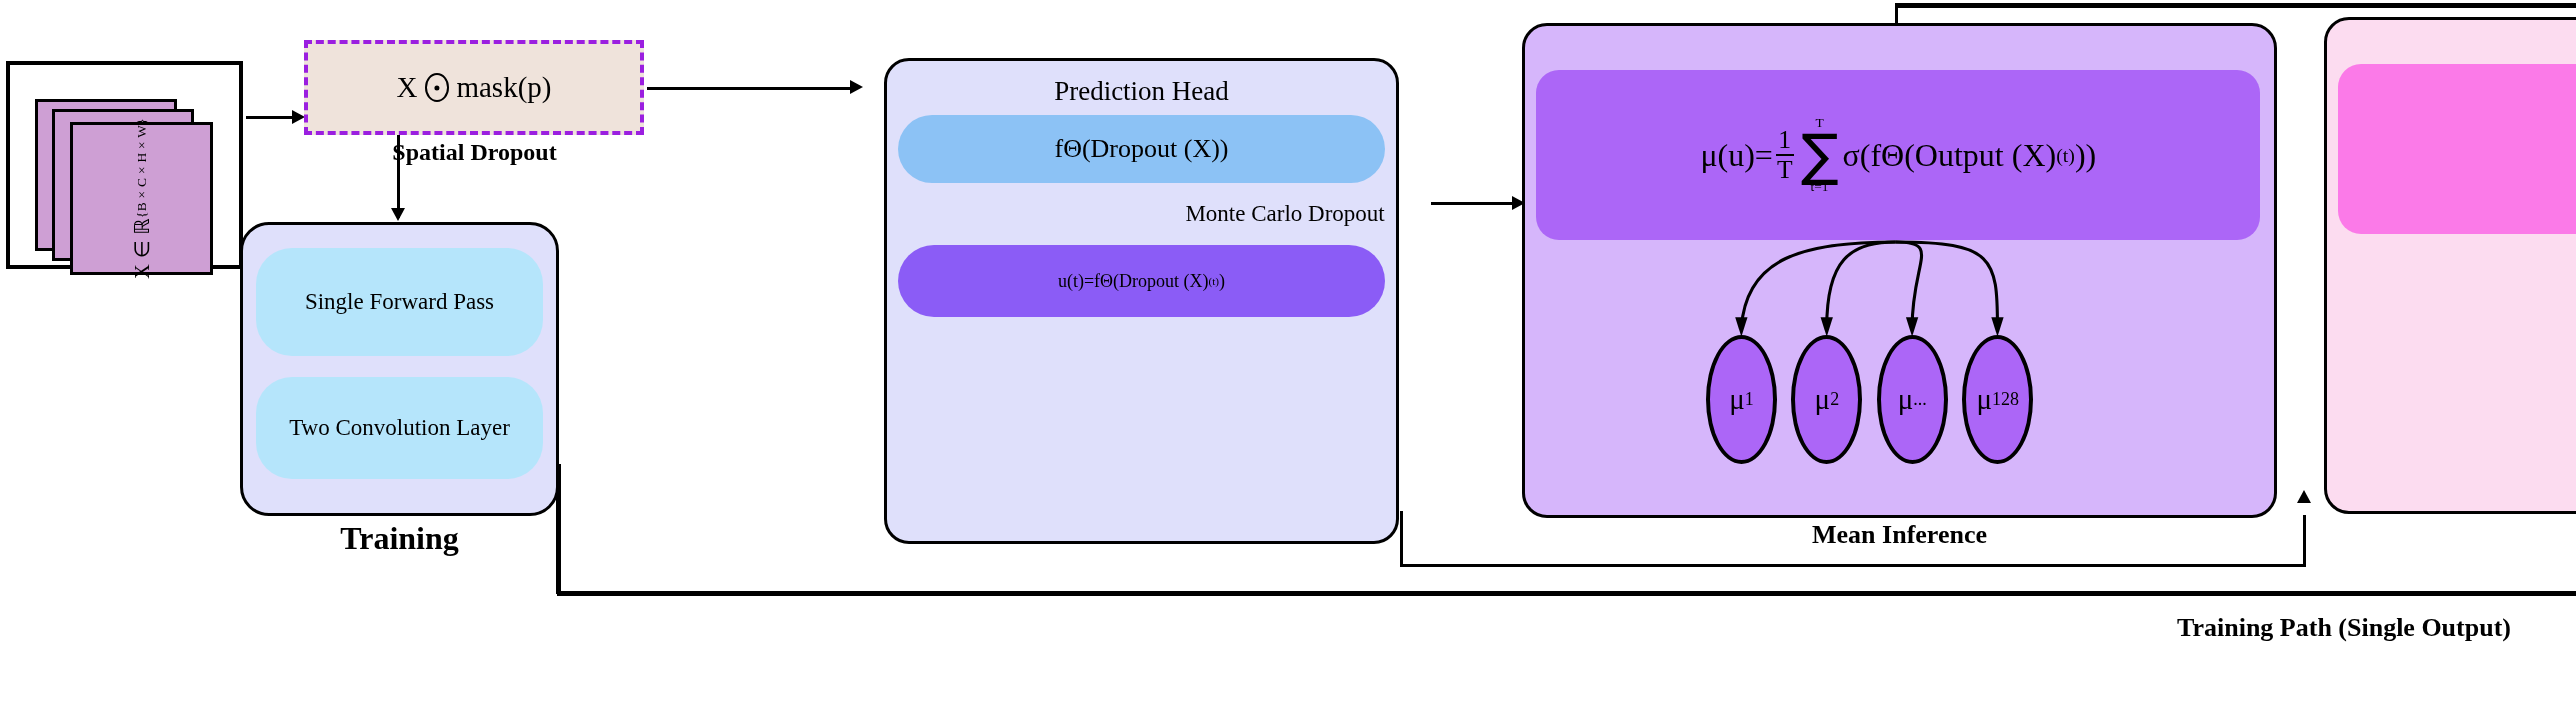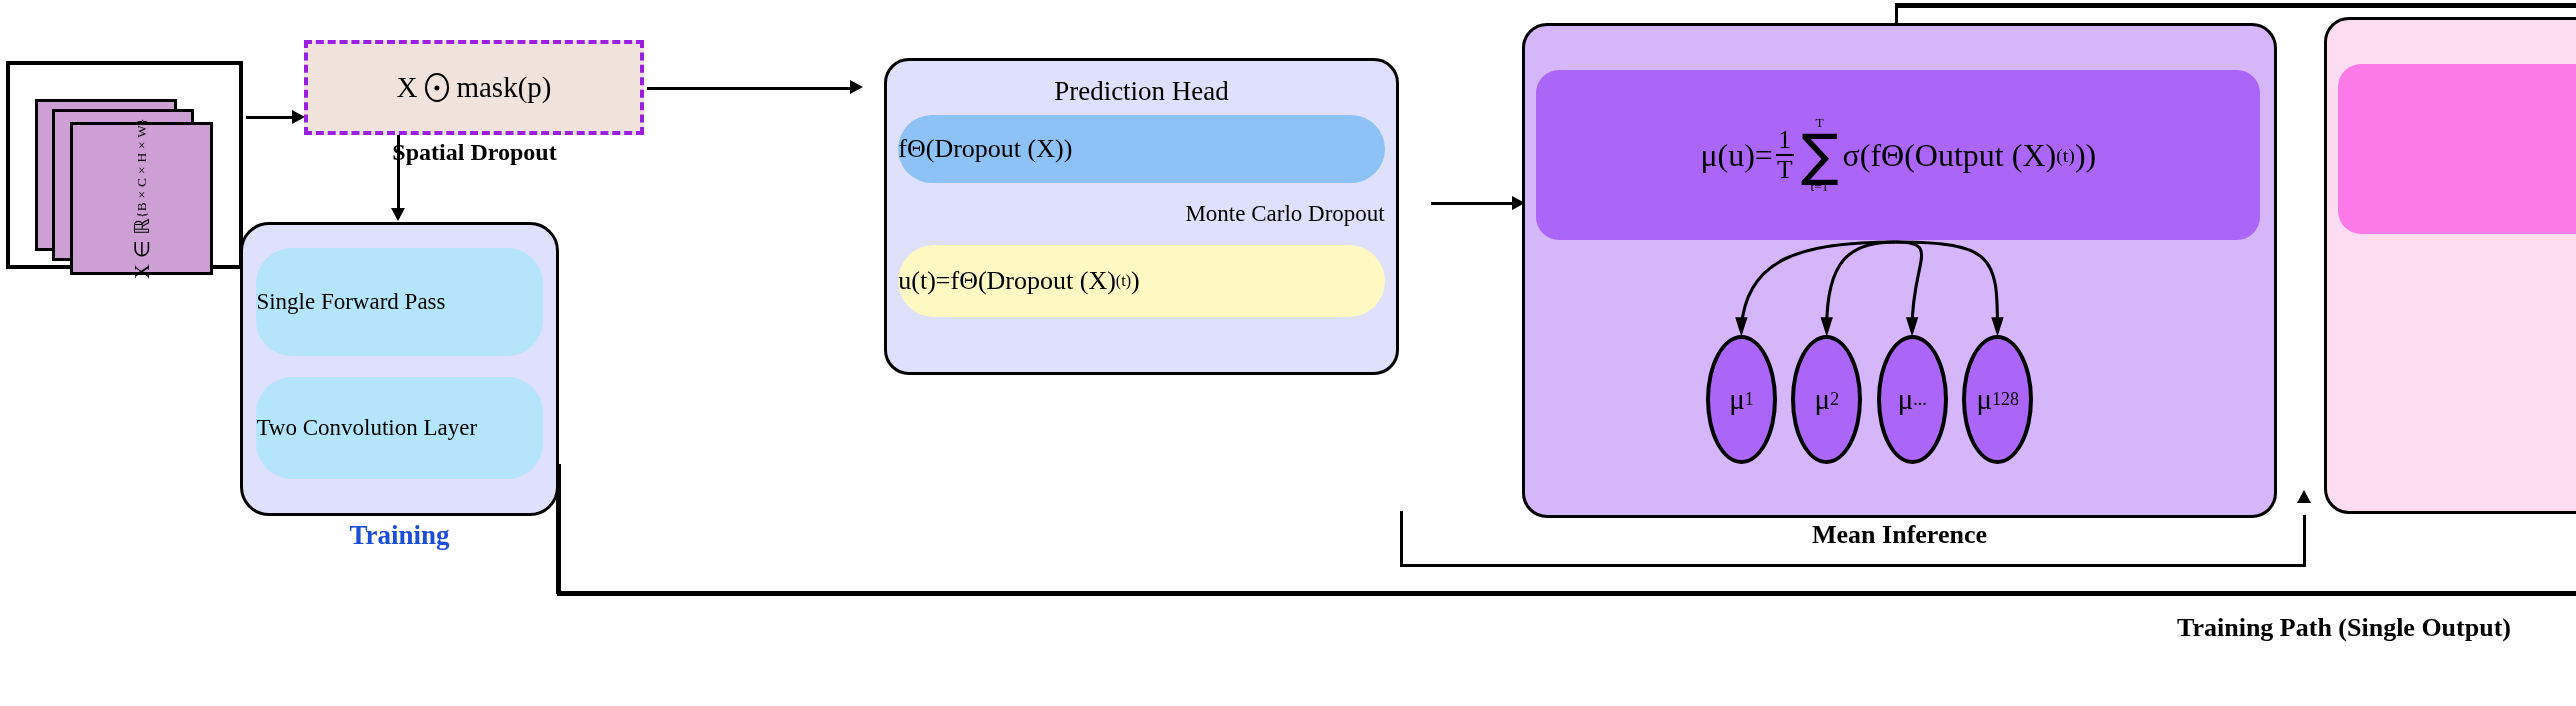--- a/index.html
+++ b/index.html
@@ -60,40 +60,40 @@
   }
 
   
   #training-box{
     left:240px;top:222px;width:319px;height:294px;
     background:#dfe0fb;border:3.6px solid #000;border-radius:29px;
     box-sizing:border-box;padding:13.4px 13.4px;
   }
   .inner-pill{
     background:#b5e5fb;border-radius:36px;
-    display:flex;align-items:center;text-align:center;
+    display:flex;align-items:center;justify-content:center;text-align:center;
     color:#000;
   }
   #training-pill-1{height:108px;margin-top:9.3px;font-size:23px;}
   #training-pill-2{height:102px;margin-top:21.6px;font-size:23px;line-height:38px;}
   #training-caption{
     left:240px;top:520px;width:319px;text-align:center;
-    font-weight:bold;font-size:27px;color:#1d4ed8;
+    font-weight:bold;font-size:32px;color:#000000;
   }
 
   
   #inference-box{
-    left:884px;top:58px;width:515px;height:317px;
+    left:884px;top:58px;width:515px;height:486px;
     background:#dfe0fb;border:3.6px solid #000;border-radius:25px;
     box-sizing:border-box;padding:7.2px 11.3px;
   }
   #inference-title{text-align:center;font-size:27px;line-height:47px;color:#000;}
   #inference-pill-1{height:68px;font-size:26px;background:#8cc2f5;}
   #inference-subtitle{text-align:right;font-size:23px;line-height:62px;color:#000;}
-  #inference-pill-2{height:72px;font-size:26px;background:#fef9c3;}
+  #inference-pill-2{height:72px;font-size:18px;background:#8b5cf6;}
   #inference-caption{
     left:884px;top:515px;width:515px;text-align:center;
     font-weight:bold;font-size:24px;color:#000;
   }
   .sup{font-size:.62em;vertical-align:super;}
 
   
   #mean-box{
     left:1522px;top:23px;width:755px;height:495px;
     background:#d6b6fb;border:3.6px solid #000;border-radius:25px;

